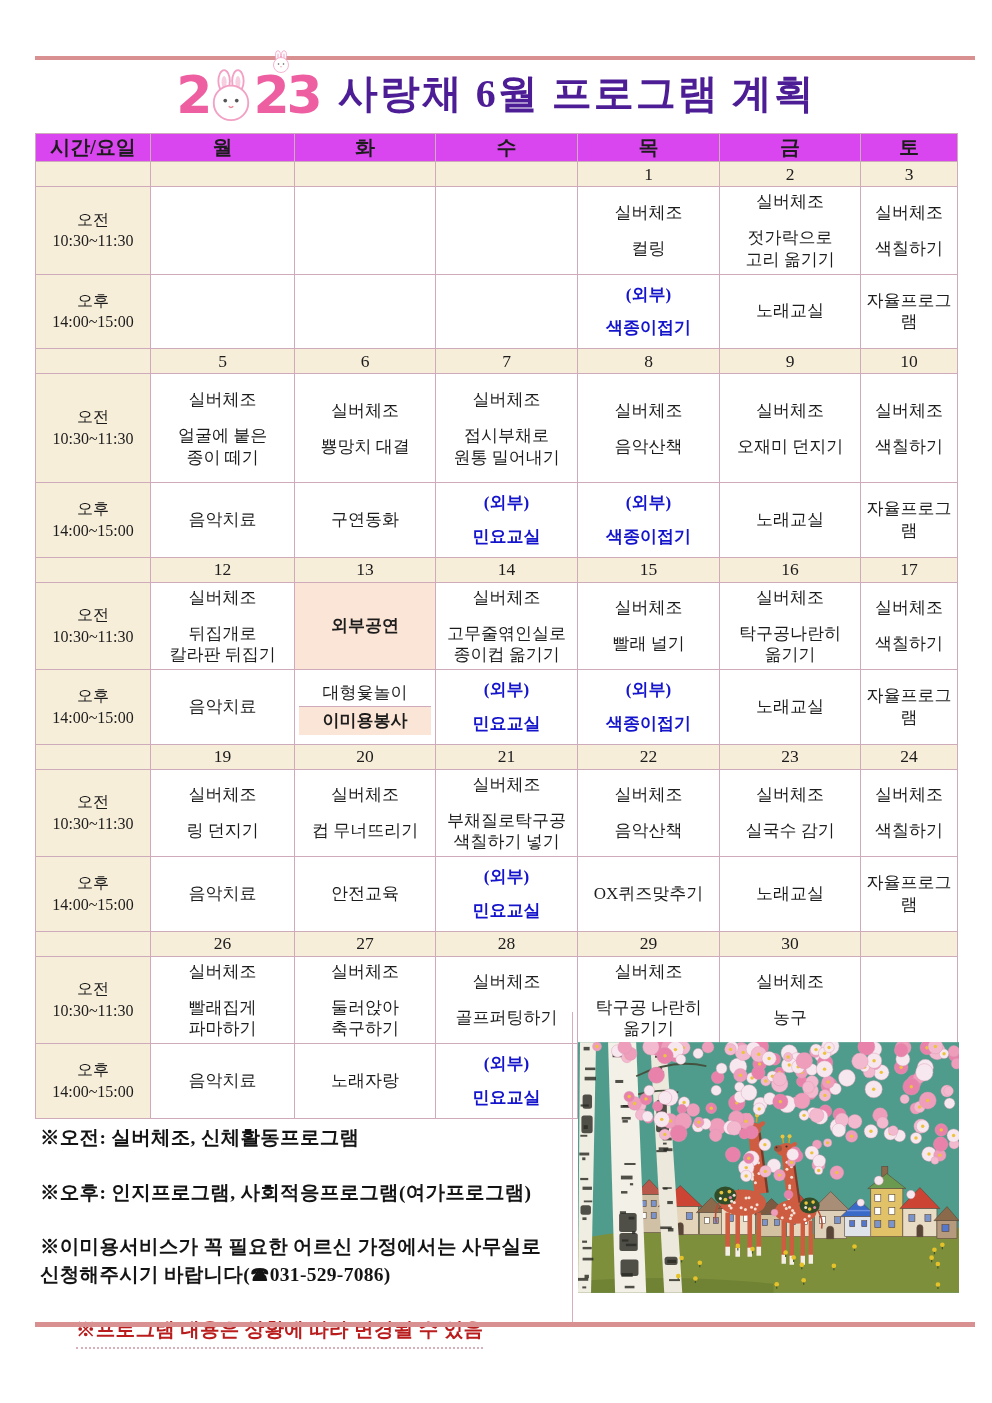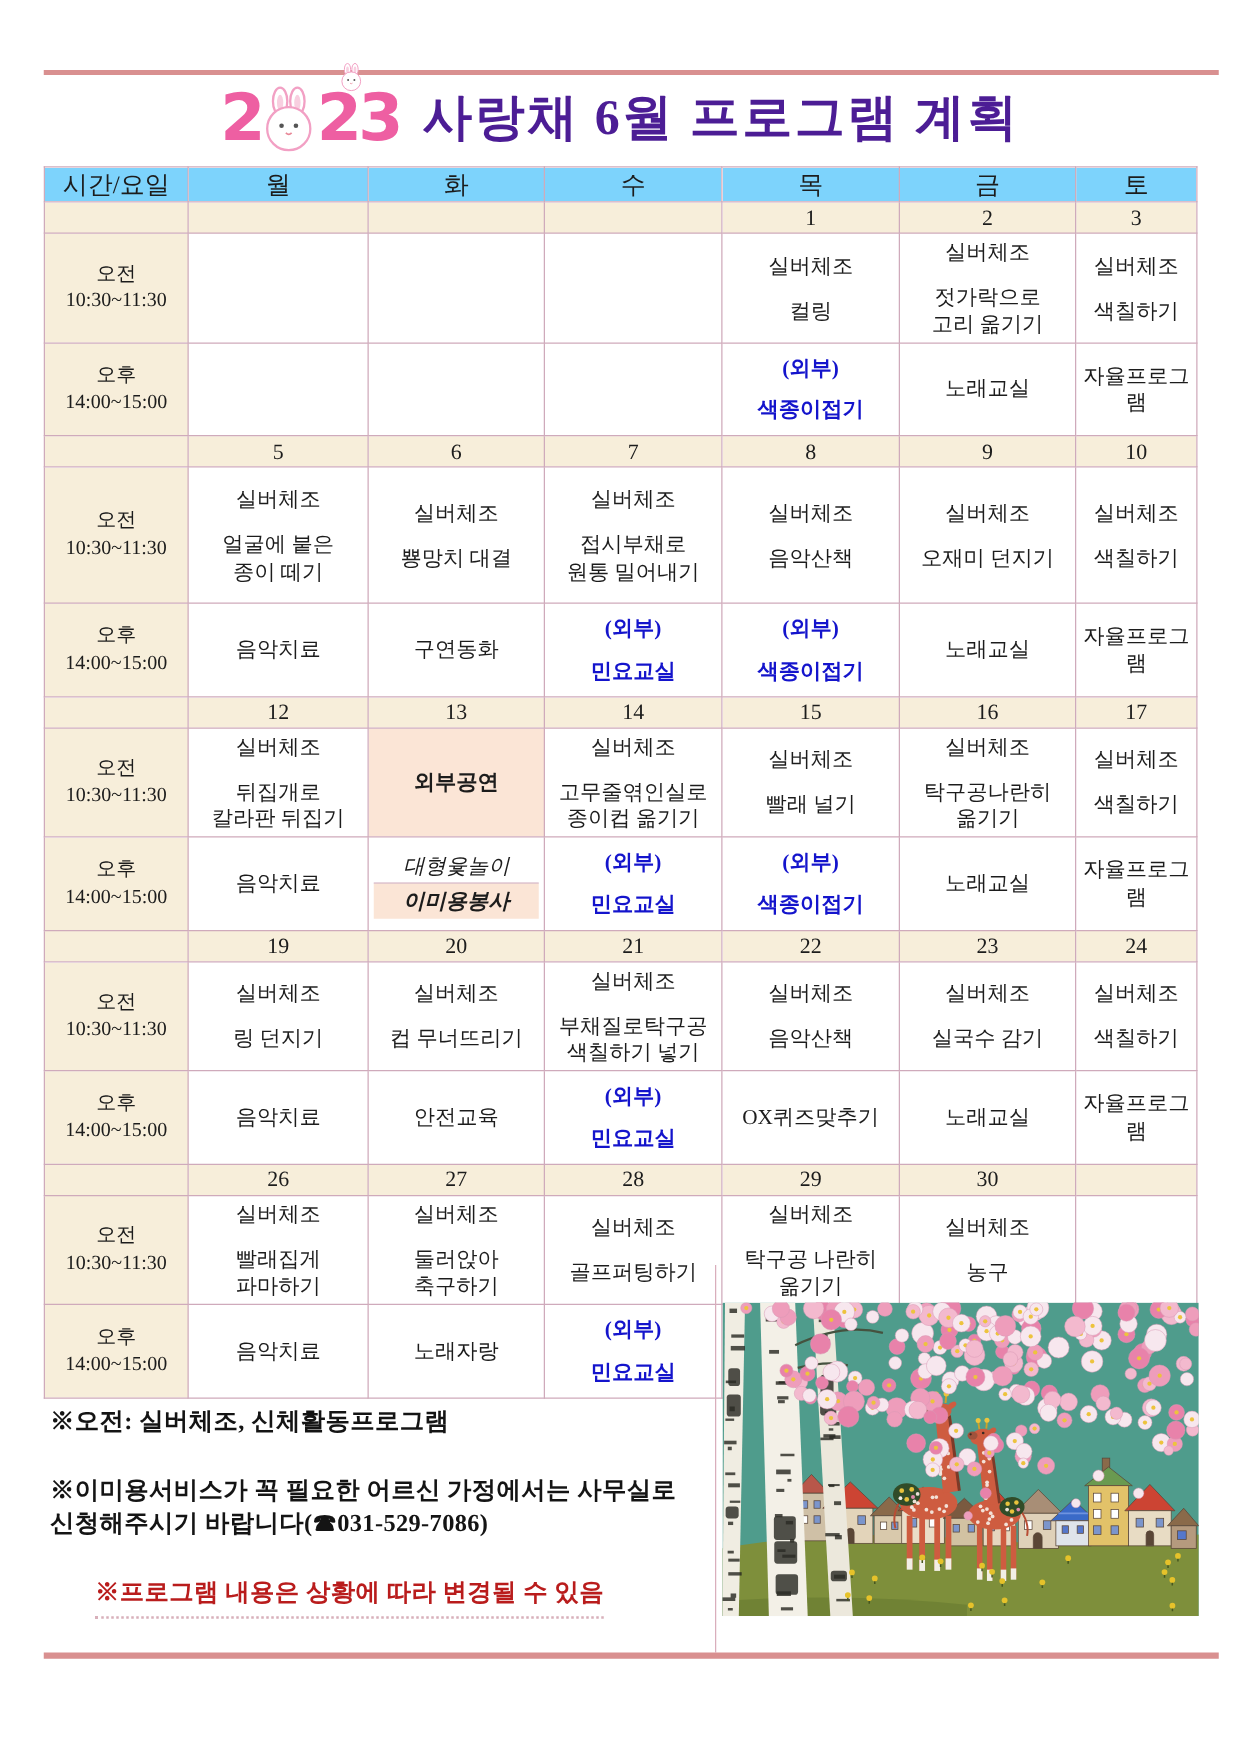--- a/index.html
+++ b/index.html
@@ -12,34 +12,34 @@
   .title-row{position:absolute;top:62px;left:0;width:992px;display:flex;justify-content:center;align-items:center;gap:18px;}
   .page-title{margin:0;font-size:40px;font-weight:700;letter-spacing:2px;color:#4c1d95;white-space:nowrap;}
   .year-graphic{display:inline-flex;align-items:flex-end;position:relative;height:62px;}
   .year-digit{font-family:"DejaVu Sans","Liberation Sans",sans-serif;font-weight:700;font-size:52px;line-height:58px;color:#ee5fa2;letter-spacing:-3px;}
   .bunny{width:46px;height:56px;display:inline-block;margin:0 -1px;}
   .bunny svg,.mini-bunny svg{width:100%;height:100%;display:block;}
   .mini-bunny{position:absolute;top:-12px;right:28px;width:22px;height:24px;}
 
   table.schedule{position:absolute;left:35px;top:133px;width:922px;border-collapse:collapse;table-layout:fixed;}
   .schedule td{border:1px solid #cfaabb;text-align:center;vertical-align:middle;font-size:17px;color:#1c1c1c;padding:0;overflow:hidden;}
-  td.dayhead,td.corner{font-size:20px;font-weight:400;background:#7dd3fc;}
+  td.dayhead,td.corner{font-size:20px;font-weight:700;background:#d946ef;}
   .blue{color:#1414cc;}
   .red{color:#cc1111;}
   td.beige{background:#f7eeda;}
   .peach{background:#fbe5d6 !important;}
   td.datecell{font-size:17.5px;}
   td.timecell{background:#f7eeda;font-size:16px;line-height:1.35;}
   .cellwrap{display:flex;flex-direction:column;justify-content:center;align-items:center;height:100%;padding:3px 2px;box-sizing:border-box;}
   .cellwrap.blue{color:#1414cc;font-weight:600;}
   .cellwrap.bold{font-weight:700;}
   .ctop{margin-bottom:14px;}
   .cline{line-height:1.28;}
   .cellwrap.spread .cline{margin:6px 0;}
-  td.split-cell{padding:4px;font-style:italic;}
+  td.split-cell{padding:4px;}
   .split-part{height:50%;box-sizing:border-box;display:flex;align-items:center;justify-content:center;}
   .split-part.first{border-bottom:1px solid #cfaabb;}
   .split-part .cellwrap{height:auto;}
 
   .notes-block{position:absolute;left:40px;top:1124px;width:548px;}
   .note{font-size:19.5px;font-weight:600;letter-spacing:0.3px;color:#141414;margin-bottom:27px;white-space:pre-line;line-height:1.42;}
   .note.red{color:#b91c1c;display:inline-block;border-bottom:2px dotted #d8b0ba;padding-bottom:4px;margin-bottom:0;margin-left:36px;}
 
   .vert-divider{position:absolute;left:572px;top:1012px;width:1px;height:310px;background:#d9aebc;}
   .painting{position:absolute;left:578px;top:1042px;width:381px;height:251px;}
@@ -523,21 +523,21 @@
           <td>
             <div class="cellwrap">
               <div class="cline">노래교실</div>
             </div>
           </td>
           <td></td>
         </tr>
       </tbody>
   </table>
 
-  <div class="notes-block" id="notes-block"><div class="note">※오전: 실버체조, 신체활동프로그램</div><div class="note">※이미용서비스가 꼭 필요한 어르신 가정에서는 사무실로
+  <div class="notes-block" id="notes-block"><div class="note">※오전: 실버체조, 신체활동프로그램</div><div class="note">※오후: 인지프로그램, 사회적응프로그램(여가프로그램)</div><div class="note">※이미용서비스가 꼭 필요한 어르신 가정에서는 사무실로
 신청해주시기 바랍니다(☎031-529-7086)</div><div class="note red">※프로그램 내용은 상황에 따라 변경될 수 있음</div></div>
 
   <div class="vert-divider"></div>
 
   <div class="painting">
     <svg id="scene" viewBox="0 0 380 250">
       <rect x="0" y="0" width="380" height="250" fill="#4f9c8c"></rect>
       <path d="M0,196 Q90,180 190,188 Q285,197 380,185 L380,250 L0,250 Z" fill="#7e8f3b"></path>
       <path d="M0,238 Q100,231 195,241 L195,250 L0,250 Z" fill="#64782f" opacity="0.55"></path>
 

